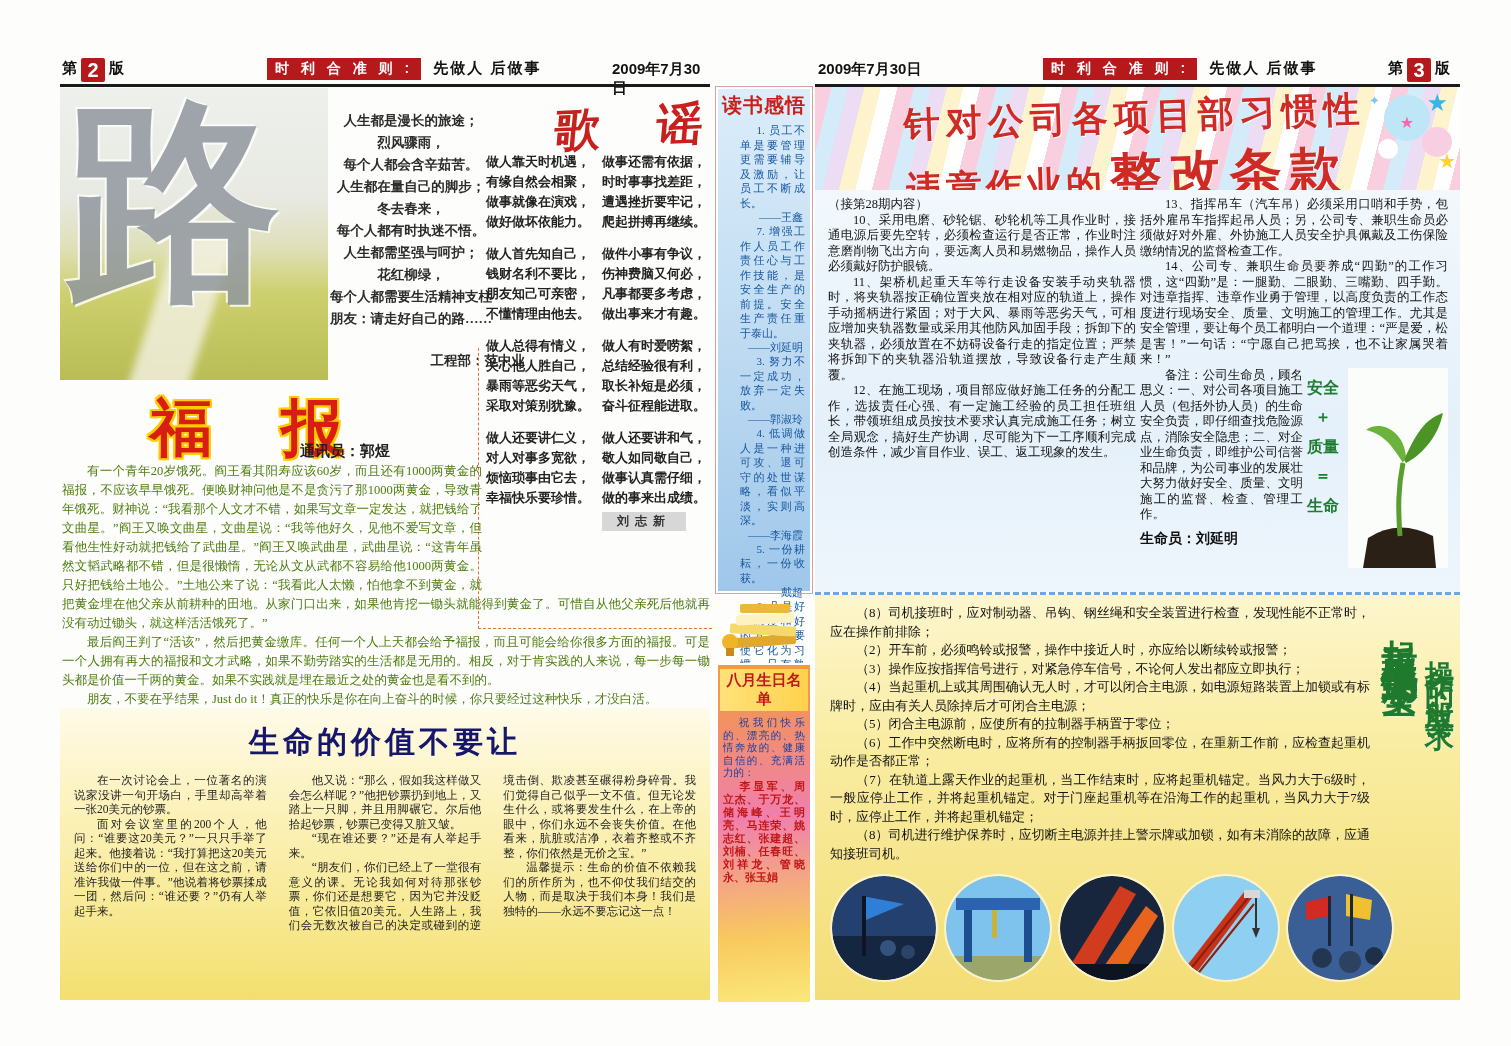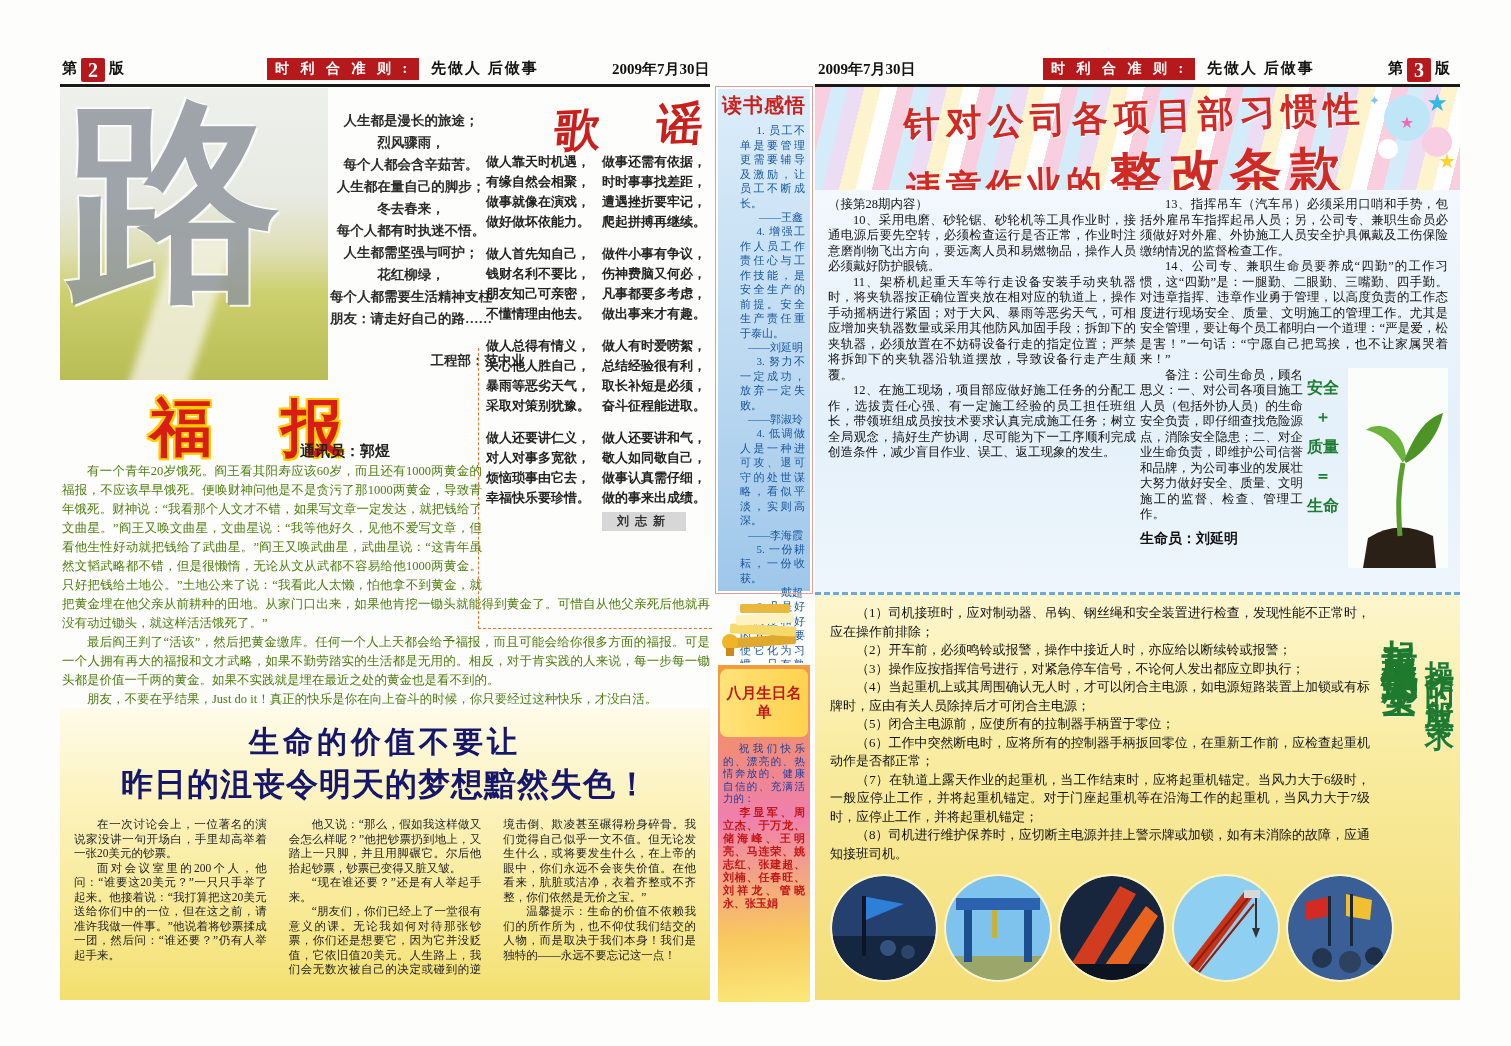--- a/index.html
+++ b/index.html
@@ -1,20 +1,20 @@
 <!DOCTYPE html>
 <html><head>
 <meta charset="utf-8">
 <style>
   html,body{margin:0;padding:0;background:#e8e8e4;}
   .spread{position:relative;width:1511px;height:1046px;background:#fdfdfb;margin:0 auto;
           font-family:"Liberation Serif",serif;overflow:hidden;box-shadow:0 0 8px rgba(0,0,0,.25);}
   .abs{position:absolute;}
   
-  .hdr{height:26px;font-family:Liberation Serif, serif;font-size:15px;font-weight:bold;color:#111;}
+  .hdr{height:26px;font-family:Liberation Sans, sans-serif;font-size:15px;font-weight:bold;color:#111;}
   .pagenum-box{display:inline-block;background:#b5191b;color:#fff;font-size:20px;line-height:24px;
                width:24px;text-align:center;border-radius:2px;margin:0 4px;vertical-align:-4px;}
   .motto-box{display:inline-block;background:#b5191b;color:#fff;padding:2px 8px;letter-spacing:4px;font-size:14px;}
   .motto-txt{margin-left:8px;letter-spacing:2px;}
   .hdr-rule{height:3px;background:#1a1a1a;}
   
   .photo-road{background:linear-gradient(180deg,#eef0ec 0%,#e7e9e2 38%,#dfe0b8 55%,#cdd06e 70%,#b8bd55 100%);
               overflow:hidden;}
   .photo-road .path{position:absolute;left:90px;top:150px;width:60px;height:160px;background:#f4f2e6;
               transform:skewX(-18deg);filter:blur(4px);opacity:.8;}
@@ -45,21 +45,21 @@
   
   .readbox{background:linear-gradient(180deg,#dcedfa 0%,#bcd9f1 55%,#9fc7ea 100%);
            border:2px solid #fff;outline:1px solid #d9a0a0;}
   .readbox .rtitle{font-size:20px;font-weight:bold;color:#c8201d;letter-spacing:1px;text-align:center;
                    font-family:"Liberation Sans",sans-serif;padding-top:3px;}
   .readitem{font-size:11px;line-height:14.5px;color:#14559e;text-indent:1.5em;text-align:justify;margin:0;}
   .readauthor{font-size:11px;line-height:14px;color:#14559e;text-align:right;margin:0 2px 0 0;}
   .bday{background:linear-gradient(175deg,#f49b3a 0%,#ef7fae 45%,#f8c95e 80%,#fbe87a 100%);
         border:2px solid #fff;}
   .bday .btitle{font-size:15px;font-weight:bold;color:#c21717;background:linear-gradient(90deg,#ffe27a,#ffd24d);
-        text-align:center;padding:15px 0;font-family:"Liberation Sans",sans-serif;border-radius:7px;}
+        text-align:center;padding:2px 0;font-family:"Liberation Sans",sans-serif;border-radius:1px;}
   .bday p{margin:0;}
   .bday .bintro,.bday .bbless{font-size:10.5px;line-height:12.5px;color:#1b3fa0;text-indent:1.5em;text-align:justify;}
   .bday .bnames{font-size:11px;line-height:13px;color:#c21717;font-weight:bold;text-indent:1.5em;text-align:justify;}
   
   .banner{background:repeating-linear-gradient(104deg,#f9cfdf 0 16px,#d4ecf9 16px 32px,#ecdcf4 32px 48px,#fdf3cc 48px 64px,#ffffff 64px 80px);
           overflow:hidden;}
   .banner .dot{position:absolute;border-radius:50%;}
   .head-red{color:#cf2b24;font-weight:bold;transform:rotate(-2deg);font-family:"Liberation Serif",serif;
             text-shadow:1px 1px 0 #fff;}
   .head-red .l1{font-size:36px;letter-spacing:6px;}
@@ -161,38 +161,37 @@
   <div class="abs bodytxt fubao-txt" style="left:62px;top:462px;width:648px;height:244px;">
     <div class="fubao-float"></div>
     <p>有一个青年20岁饿死。阎王看其阳寿应该60岁，而且还有1000两黄金的福报，不应该早早饿死。便唤财神问他是不是贪污了那1000两黄金，导致青年饿死。财神说：“我看那个人文才不错，如果写文章一定发达，就把钱给了文曲星。”阎王又唤文曲星，文曲星说：“我等他好久，见他不爱写文章，但看他生性好动就把钱给了武曲星。”阎王又唤武曲星，武曲星说：“这青年虽然文韬武略都不错，但是很懒惰，无论从文从武都不容易给他1000两黄金。只好把钱给土地公。”土地公来了说：“我看此人太懒，怕他拿不到黄金，就把黄金埋在他父亲从前耕种的田地。从家门口出来，如果他肯挖一锄头就能得到黄金了。可惜自从他父亲死后他就再没有动过锄头，就这样活活饿死了。”</p>
     <p>最后阎王判了“活该”，然后把黄金缴库。任何一个人上天都会给予福报，而且可能会给你很多方面的福报。可是一个人拥有再大的福报和文才武略，如果不勤劳踏实的生活都是无用的。相反，对于肯实践的人来说，每一步每一锄头都是价值一千两的黄金。如果不实践就是埋在最近之处的黄金也是看不到的。</p>
     <p>朋友，不要在乎结果，Just do it！真正的快乐是你在向上奋斗的时候，你只要经过这种快乐，才没白活。</p>
   </div>
 
   <div class="abs yellowL" style="left:60px;top:708px;width:650px;height:292px;">
     <div class="val-title" style="padding-top:14px;">
       <div class="l1">生命的价值不要让</div>
-      <div class="l2">昨日的沮丧令明天的梦想黯然失色！</div>
     </div>
     <div class="val-cols bodytxt" style="margin:10px 14px 0 14px;height:185px;">
       <p>在一次讨论会上，一位著名的演说家没讲一句开场白，手里却高举着一张20美元的钞票。</p>
       <p>面对会议室里的200个人，他问：“谁要这20美元？”一只只手举了起来。他接着说：“我打算把这20美元送给你们中的一位，但在这之前，请准许我做一件事。”他说着将钞票揉成一团，然后问：“谁还要？”仍有人举起手来。</p>
       <p>他又说：“那么，假如我这样做又会怎么样呢？”他把钞票扔到地上，又踏上一只脚，并且用脚碾它。尔后他拾起钞票，钞票已变得又脏又皱。</p>
       <p>“现在谁还要？”还是有人举起手来。</p>
       <p>“朋友们，你们已经上了一堂很有意义的课。无论我如何对待那张钞票，你们还是想要它，因为它并没贬值，它依旧值20美元。人生路上，我们会无数次被自己的决定或碰到的逆境击倒、欺凌甚至碾得粉身碎骨。我们觉得自己似乎一文不值。但无论发生什么，或将要发生什么，在上帝的眼中，你们永远不会丧失价值。在他看来，肮脏或洁净，衣着齐整或不齐整，你们依然是无价之宝。”</p>
       <p>温馨提示：生命的价值不依赖我们的所作所为，也不仰仗我们结交的人物，而是取决于我们本身！我们是独特的——永远不要忘记这一点！</p>
     </div>
   </div>
 
   <div class="abs readbox" style="left:716px;top:87px;width:92px;height:502px;">
     <div class="rtitle">读书感悟</div>
     <div style="padding:4px 5px 0 22px;">
       <p class="readitem">1. 员工不单是要管理更需要辅导及激励，让员工不断成长。</p>
       <p class="readauthor">——王鑫</p>
-      <p class="readitem">4. 增强工作人员工作责任心与工作技能，是安全生产的前提。安全生产责任重于泰山。</p>
+      <p class="readitem">7. 增强工作人员工作责任心与工作技能，是安全生产的前提。安全生产责任重于泰山。</p>
       <p class="readauthor">——刘延明</p>
       <p class="readitem">3. 努力不一定成功，放弃一定失败。</p>
       <p class="readauthor">——郭淑玲</p>
       <p class="readitem">4. 低调做人是一种进可攻、退可守的处世谋略，看似平淡，实则高深。</p>
       <p class="readauthor">——李海霞</p>
       <p class="readitem">5. 一份耕耘，一份收获。</p>
       <p class="readauthor">——戴超</p>
       <p class="readitem">6. 凡是好的态度和好的方法都要使它化为习惯，只有熟练得成为了习惯，才能一辈子受用不尽。</p>
       <p class="readauthor">——刘颂昌</p>
       <p class="readitem">7. 脚踏实地，干好本职工作。</p>
@@ -273,21 +272,21 @@
       </svg>
     </div>
     <p>备注：公司生命员，顾名思义：一、对公司各项目施工人员（包括外协人员）的生命安全负责，即仔细查找危险源点，消除安全隐患；二、对企业生命负责，即维护公司信誉和品牌，为公司事业的发展壮大努力做好安全、质量、文明施工的监督、检查、管理工作。</p>
     <p class="sign-right" style="text-indent:0;margin-top:8px;">生命员：刘延明</p>
   </div>
 
   <div class="abs dashline" style="left:815px;top:592px;width:645px;"></div>
 
   <div class="abs yellowR" style="left:815px;top:595px;width:645px;height:405px;"></div>
   <div class="abs crane-items" style="left:830px;top:604px;width:540px;">
-    <p>（1）司机接班时，应对制动器、吊钩、钢丝绳和安全装置进行检查，发现性能不正常时，应在操作前排除；</p>
+    <p>（8）司机接班时，应对制动器、吊钩、钢丝绳和安全装置进行检查，发现性能不正常时，应在操作前排除；</p>
     <p>（2）开车前，必须鸣铃或报警，操作中接近人时，亦应给以断续铃或报警；</p>
     <p>（3）操作应按指挥信号进行，对紧急停车信号，不论何人发出都应立即执行；</p>
     <p>（4）当起重机上或其周围确认无人时，才可以闭合主电源，如电源短路装置上加锁或有标牌时，应由有关人员除掉后才可闭合主电源；</p>
     <p>（5）闭合主电源前，应使所有的拉制器手柄置于零位；</p>
     <p>（6）工作中突然断电时，应将所有的控制器手柄扳回零位，在重新工作前，应检查起重机动作是否都正常；</p>
     <p>（7）在轨道上露天作业的起重机，当工作结束时，应将起重机锚定。当风力大于6级时，一般应停止工作，并将起重机锚定。对于门座起重机等在沿海工作的起重机，当风力大于7级时，应停止工作，并将起重机锚定；</p>
     <p>（8）司机进行维护保养时，应切断主电源并挂上警示牌或加锁，如有未消除的故障，应通知接班司机。</p>
   </div>
 
   <div class="abs vtitle vt1" style="left:1374px;top:610px;height:380px;">起重机械使用安全</div>

